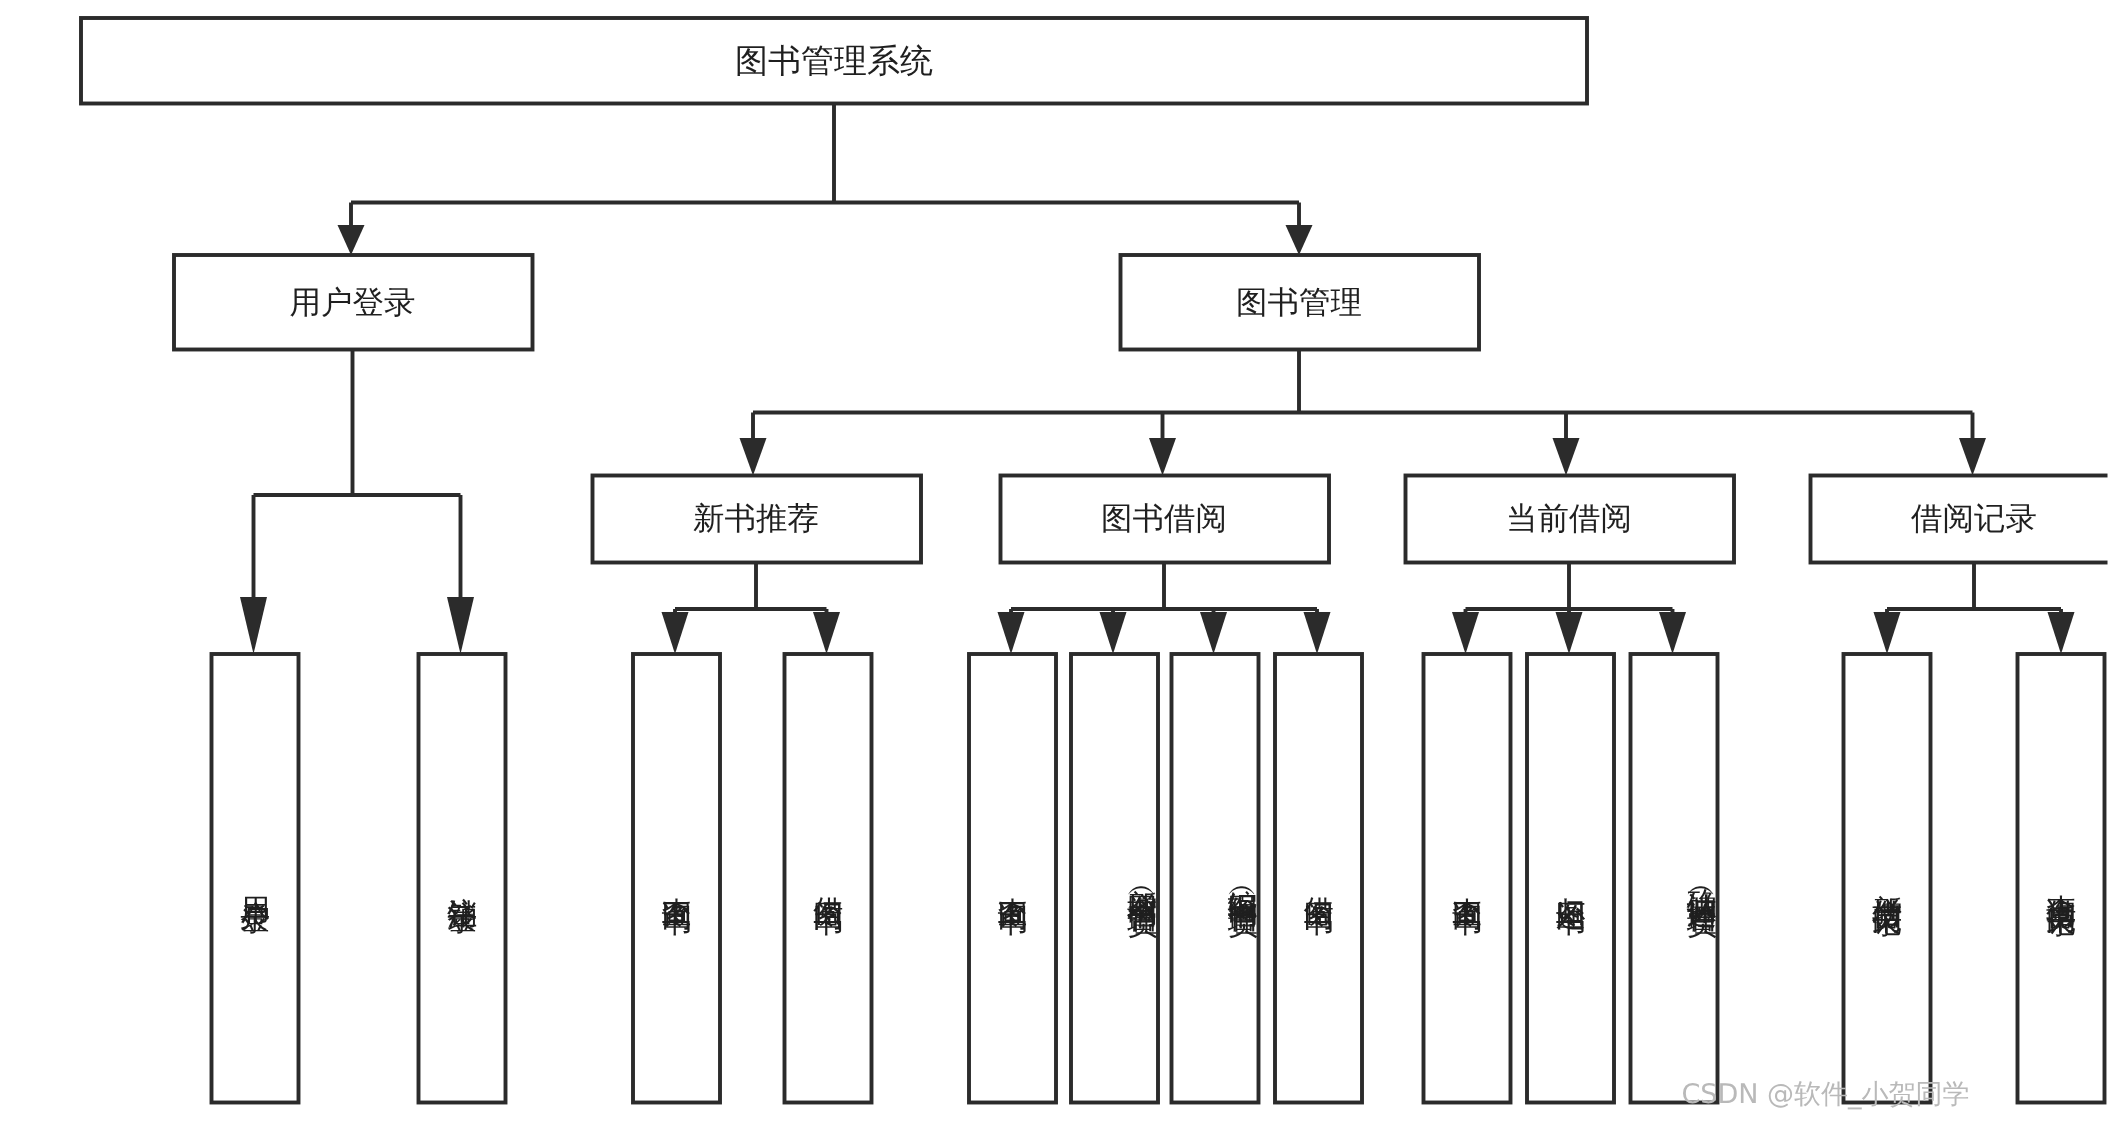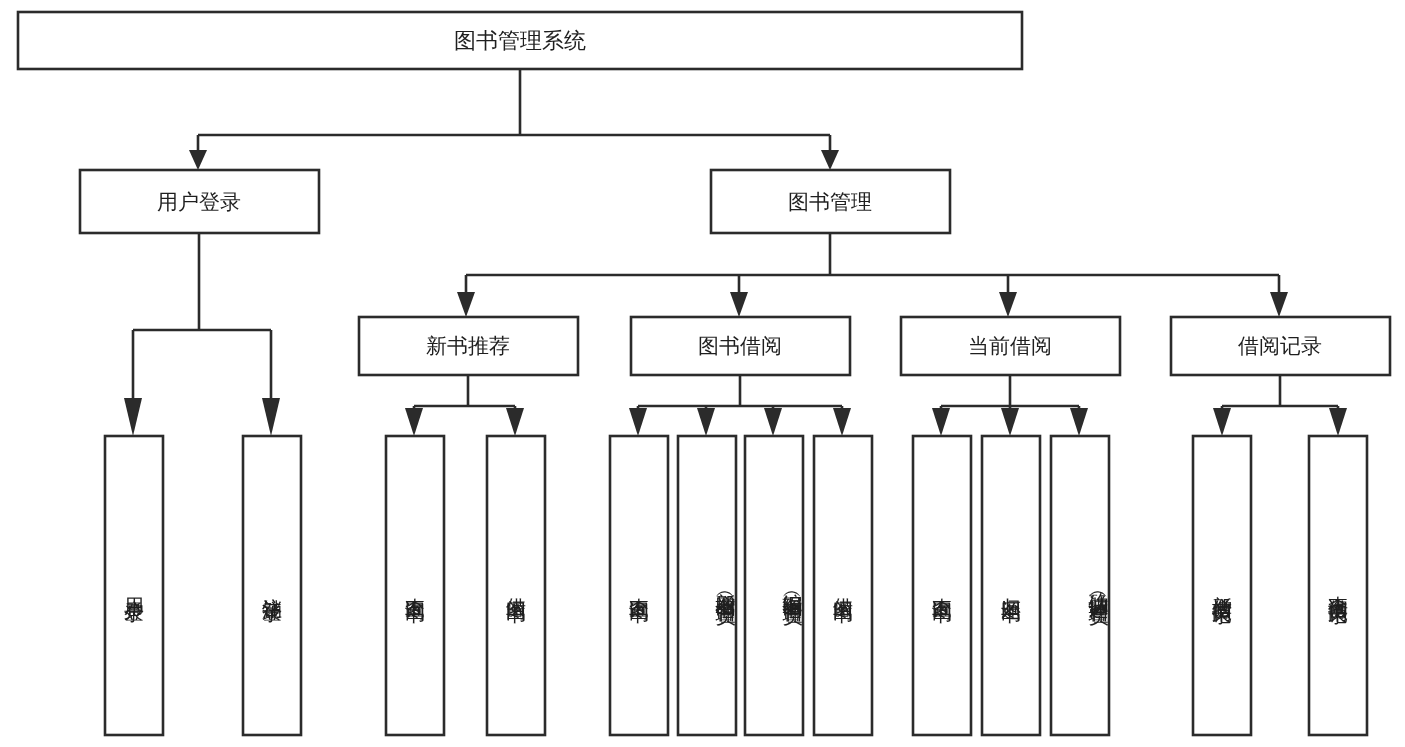--- a/index.html
+++ b/index.html
@@ -12,20 +12,21 @@
     width: 1405px;
     height: 747px;
     font-family: "DejaVu Sans", "Liberation Sans", sans-serif;
     overflow: hidden;
   }
   #diagram-root {
     position: relative;
     width: 1287px;
     height: 747px;
     background: #ffffff;
+    margin-left: 36px;
   }
   svg#flow-svg {
     position: absolute;
     left: 0;
     top: 0;
     width: 1405px;
     height: 747px;
     display: block;
   }
   .node-box {
@@ -215,14 +216,15 @@
   <div class="leaf-label" style="left:745px; top:440px; width:58px; height:291px; display:flex; align-items:flex-start; justify-content:center;">编辑图书（管理员）</div>
   <div class="leaf-label" style="left:814px; top:436px; width:58px; height:299px; display:flex; align-items:center; justify-content:center;">借阅图书</div>
 
   <div class="leaf-label" style="left:913px; top:436px; width:58px; height:299px; display:flex; align-items:center; justify-content:center;">查询图书</div>
   <div class="leaf-label" style="left:982px; top:436px; width:58px; height:299px; display:flex; align-items:center; justify-content:center;">归还图书</div>
   <div class="leaf-label" style="left:1051px; top:440px; width:58px; height:291px; display:flex; align-items:flex-start; justify-content:center;">确认归还（管理员）</div>
 
   <div class="leaf-label" style="left:1193px; top:436px; width:58px; height:299px; display:flex; align-items:center; justify-content:center;">新增借阅记录</div>
   <div class="leaf-label" style="left:1309px; top:436px; width:58px; height:299px; display:flex; align-items:center; justify-content:center;">查询借阅记录</div>
 
+  <div class="watermark">CSDN @软件_小贺同学</div>
 
 </div>
 
 </body></html>

